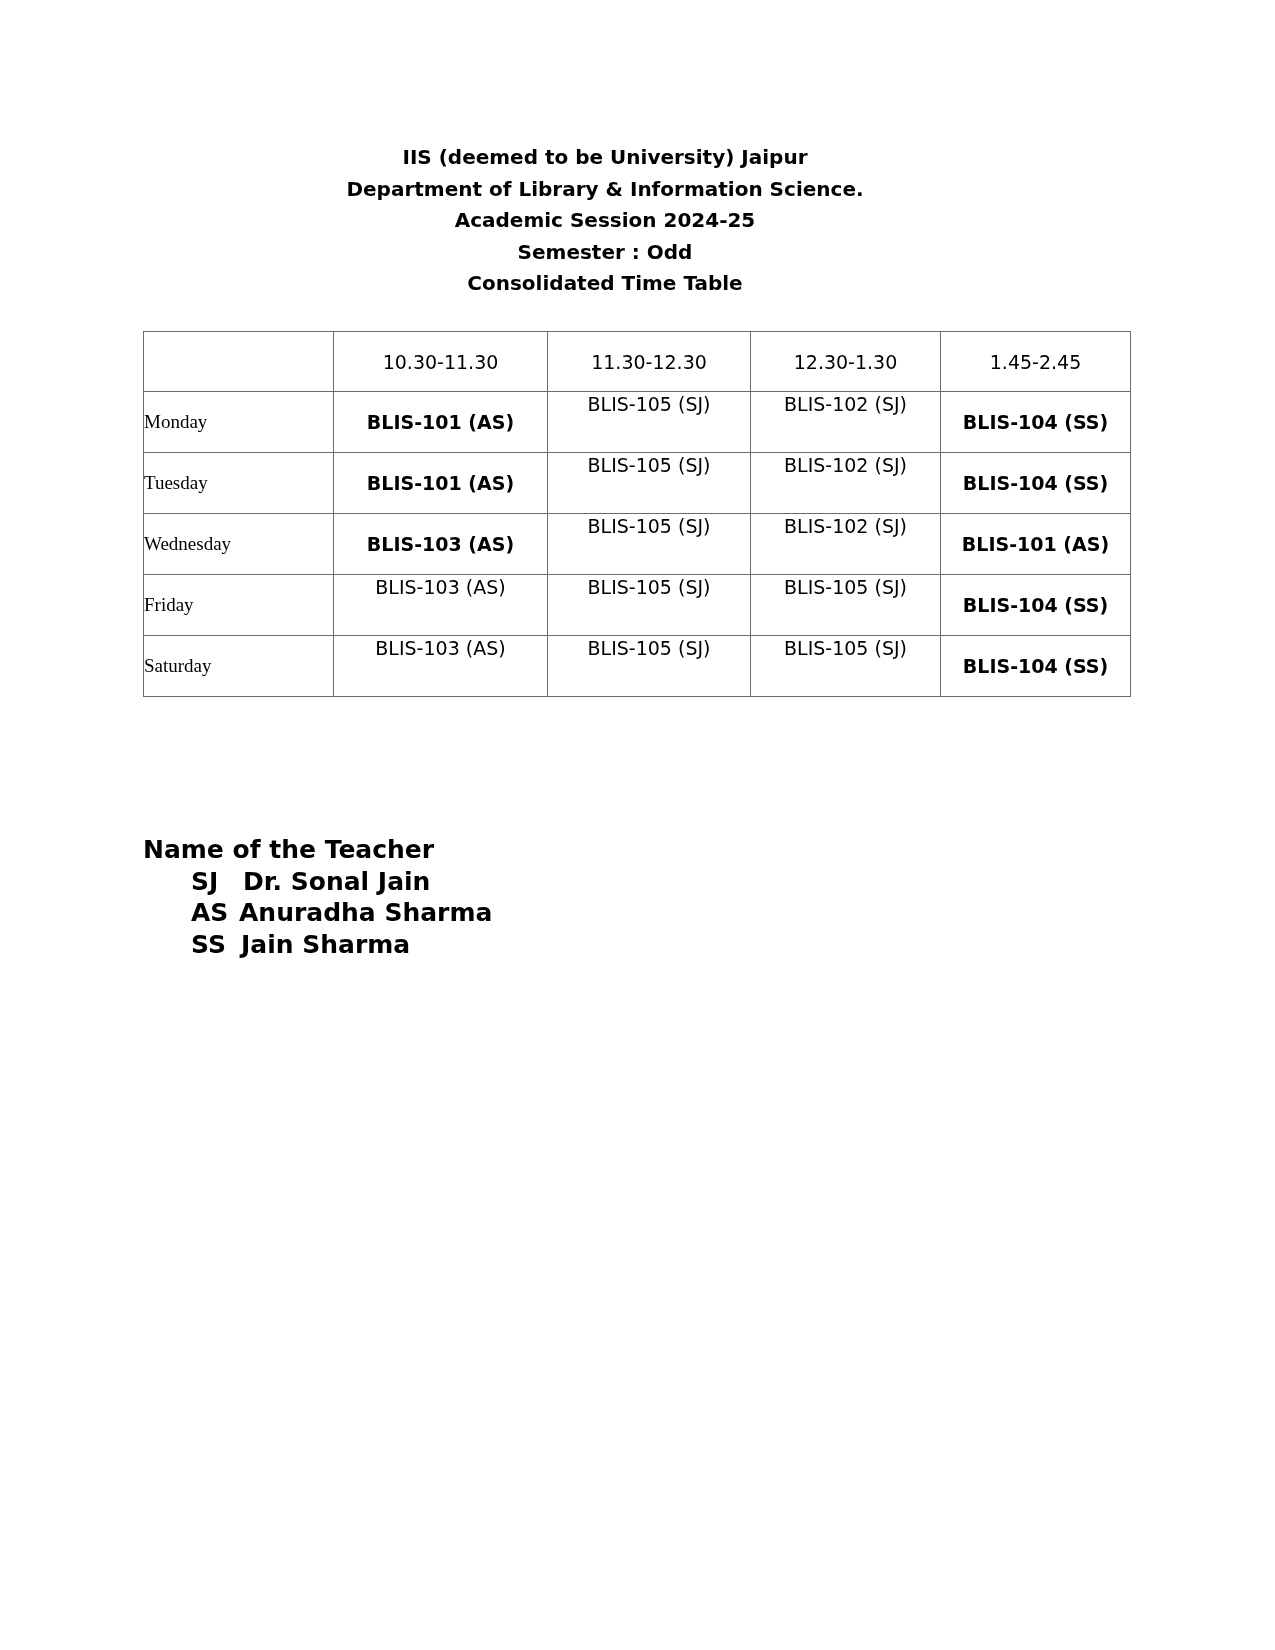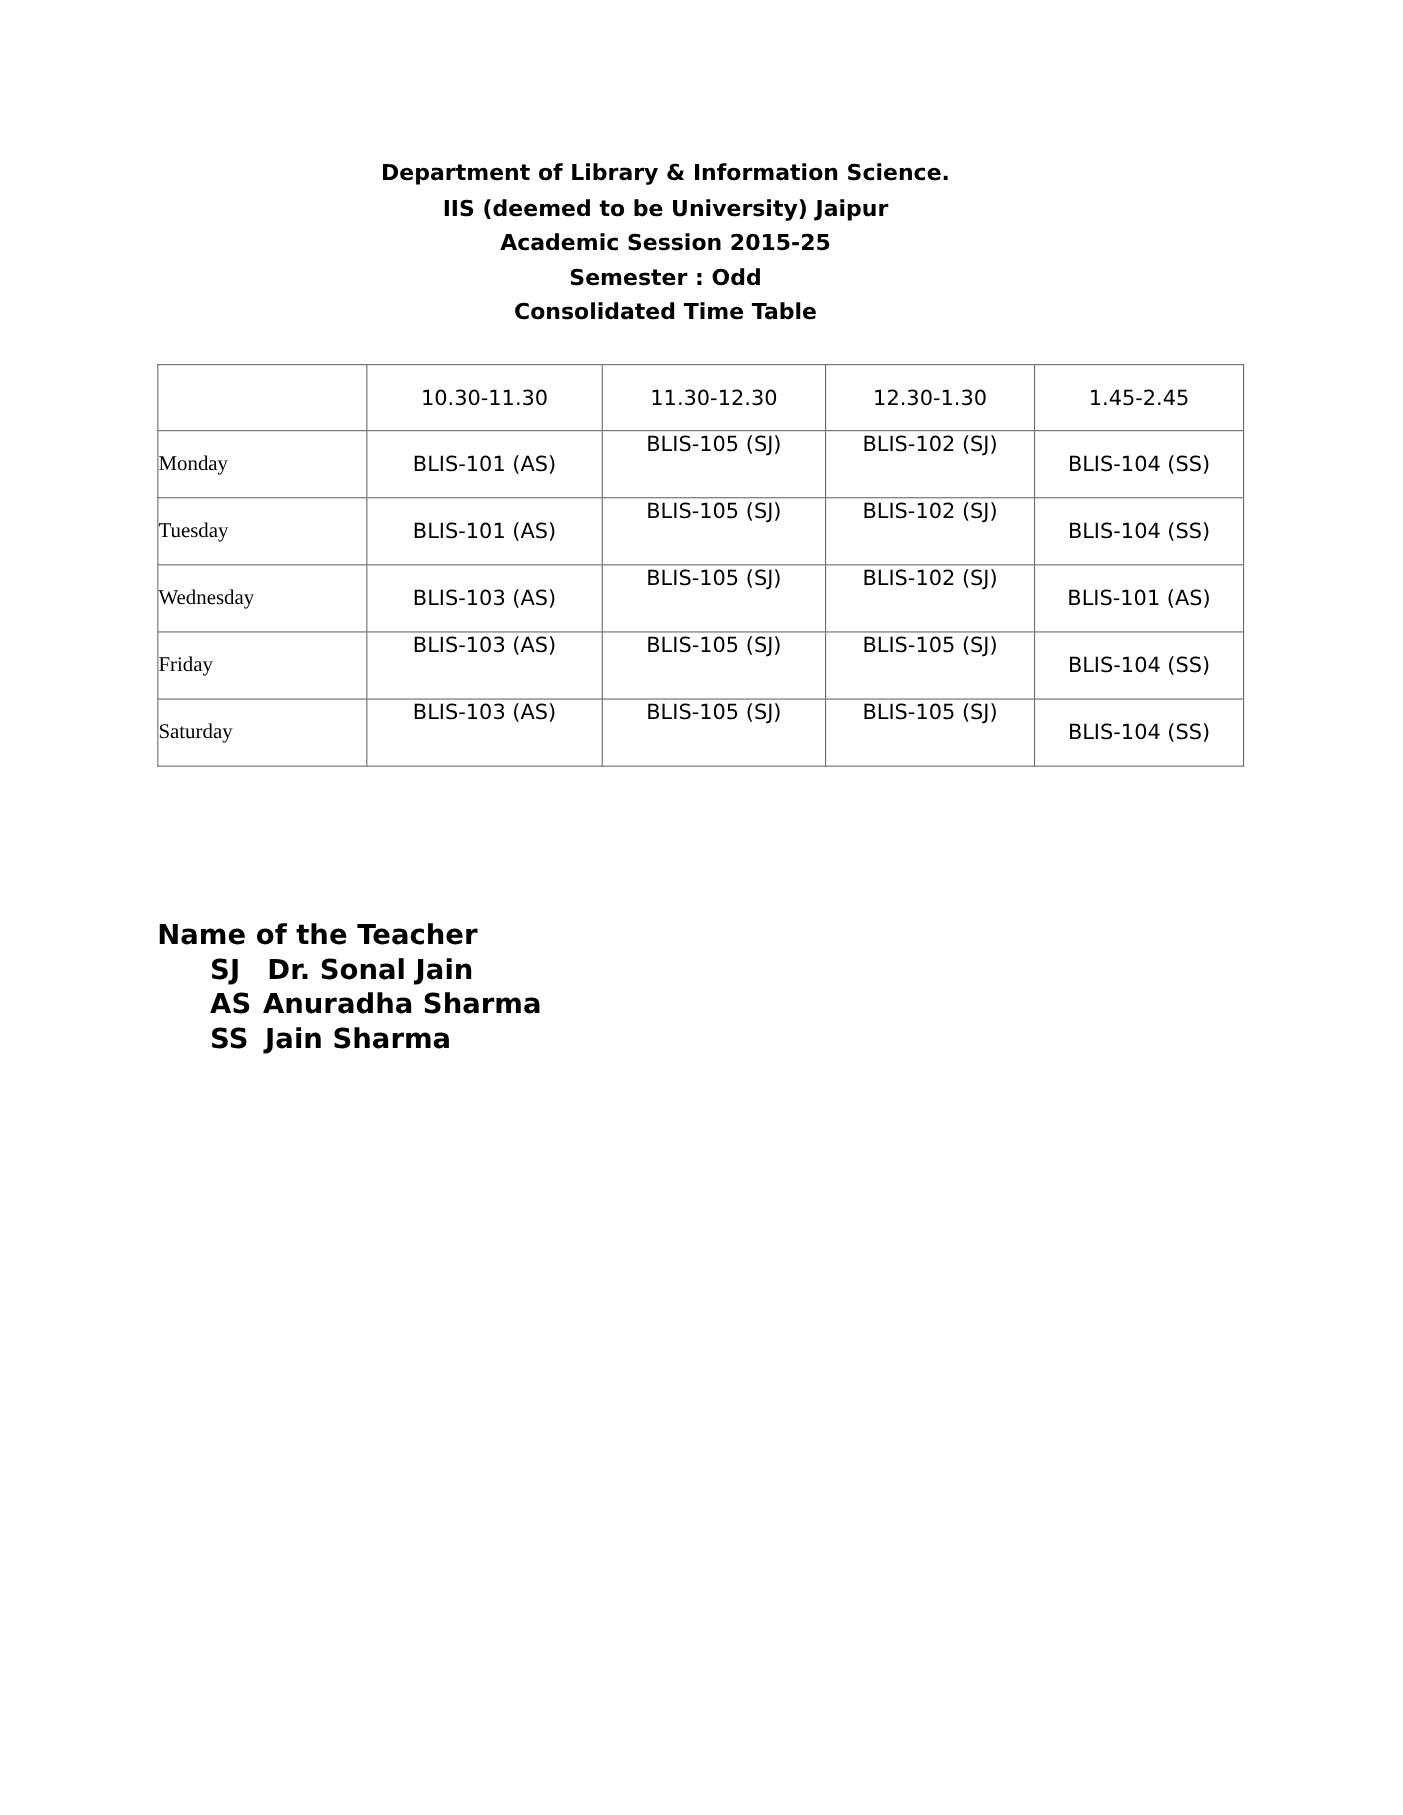--- a/index.html
+++ b/index.html
@@ -5,33 +5,33 @@
     html, body { margin: 0; padding: 0; background: #ffffff; }
     body { width: 1275px; height: 1650px; position: relative; color: #000; font-family: "DejaVu Sans", sans-serif; }
     .header { position: absolute; left: 0; top: 142px; width: 1210px; text-align: center; font-family: "DejaVu Sans", sans-serif; font-weight: bold; font-size: 20px; line-height: 31.5px; }
     .header div { white-space: nowrap; }
     table.tt { position: absolute; left: 143px; top: 331px; border-collapse: collapse; font-family: "DejaVu Sans", sans-serif; font-size: 19px; padding-left: 20px; }
     table.tt td, table.tt th { border: 1.5px solid #6b6b6b; height: 59px; padding: 0; font-weight: normal; }
     table.tt th { text-align: center; vertical-align: middle; }
     col.c0 { width: 190px; } col.c1 { width: 214px; } col.c2 { width: 203px; } col.c3 { width: 190px; } col.c4 { width: 190px; }
     td.day { text-align: left; padding-left: 10px; vertical-align: middle; font-family: Liberation Serif, serif; }
     td.cell { text-align: center; }
-    td.cell.mid { vertical-align: middle; }
+    td.cell.mid { vertical-align: middle; font-weight: bold; }
     td.cell.top { vertical-align: top; padding-top: 1px; }
     .legend { position: absolute; left: 143px; top: 834px; font-family: "DejaVu Sans", sans-serif; font-weight: bold; font-size: 25px; line-height: 31.5px; }
     .legend .row { display: flex; white-space: nowrap; margin-left: 48px; }
     .legend .code { display: inline-block; width: 52px; }
   </style>
 </head>
 <body>
 
 <div class="header">
+  <div>IIS (deemed to be University) Jaipur</div>
   <div>Department of Library &amp; Information Science.</div>
-  <div>IIS (deemed to be University) Jaipur</div>
-  <div>Academic Session 2015-25</div>
+  <div>Academic Session 2024-25</div>
   <div>Semester : Odd</div>
   <div>Consolidated Time Table</div>
 </div>
 
 <table class="tt">
   <colgroup>
       <col class="c0">
       <col class="c1">
       <col class="c2">
       <col class="c3">

